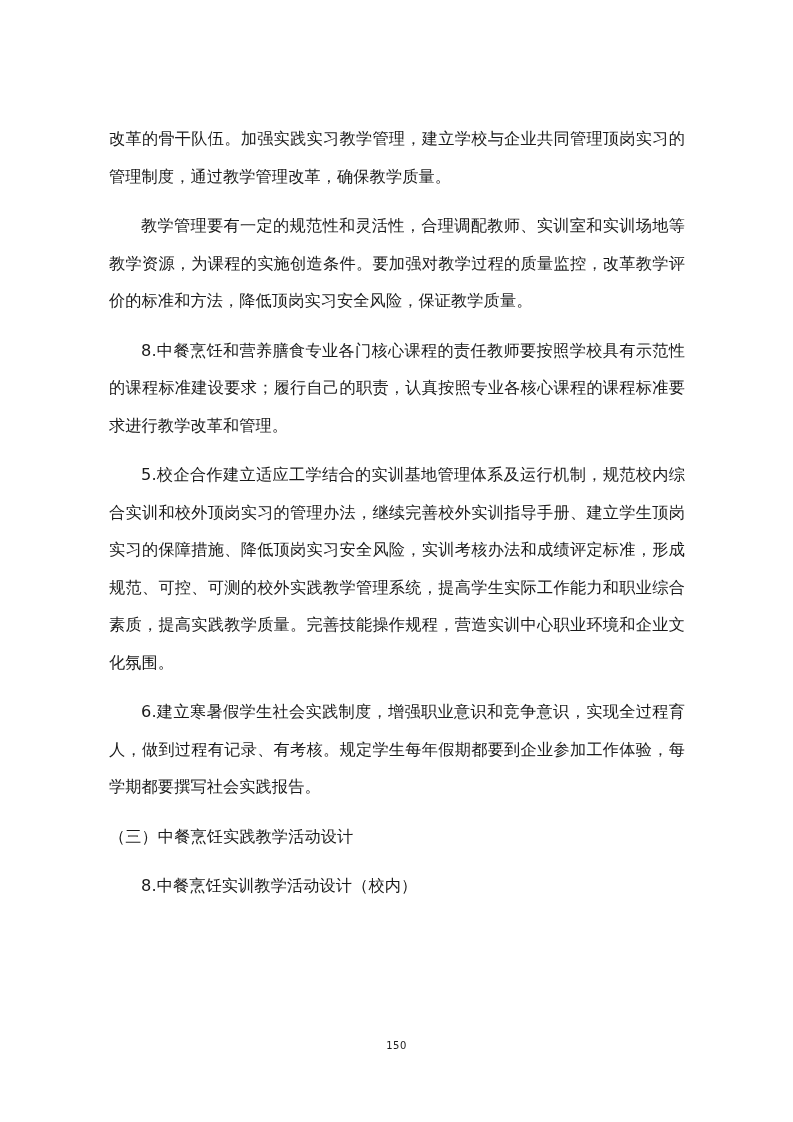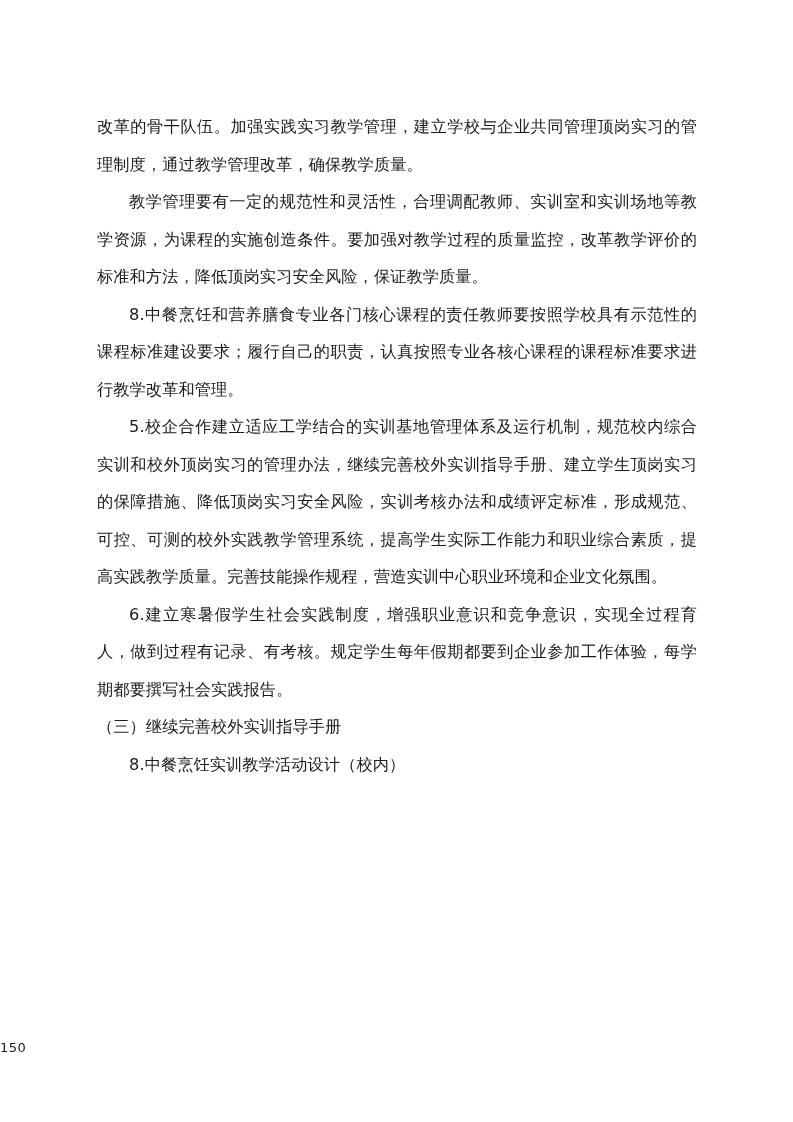--- a/index.html
+++ b/index.html
@@ -19,55 +19,55 @@
     overflow: hidden;
     box-sizing: border-box;
   }
   .content {
     position: absolute;
     left: 97px;
     top: 108px;
     width: 600px;
   }
   p {
-    margin: 0;
+    margin: 12px;
     font-family: "DejaVu Sans", sans-serif;
     font-size: 16.2px;
     line-height: 37.5px;
     color: #1a1a1a;
     text-align: justify;
     text-justify: inter-ideograph;
     letter-spacing: 0.1px;
     word-break: break-all;
   }
   p.indent {
     text-indent: 32px;
   }
   p.noindent {
     text-indent: 0;
   }
   .page-number {
     position: absolute;
     left: 0;
     right: 0;
     top: 1040px;
-    text-align: left;
+    text-align: center;
     font-family: "DejaVu Sans", sans-serif;
-    font-size: 13px;
+    font-size: 10px;
     color: #1a1a1a;
     letter-spacing: 0.5px;
   }
 </style>
 </head>
 <body>
 
 <div class="page">
   <div class="content">
     <p class="noindent">改革的骨干队伍。加强实践实习教学管理，建立学校与企业共同管理顶岗实习的管理制度，通过教学管理改革，确保教学质量。</p>
     <p class="indent">教学管理要有一定的规范性和灵活性，合理调配教师、实训室和实训场地等教学资源，为课程的实施创造条件。要加强对教学过程的质量监控，改革教学评价的标准和方法，降低顶岗实习安全风险，保证教学质量。</p>
     <p class="indent">8.中餐烹饪和营养膳食专业各门核心课程的责任教师要按照学校具有示范性的课程标准建设要求；履行自己的职责，认真按照专业各核心课程的课程标准要求进行教学改革和管理。</p>
     <p class="indent">5.校企合作建立适应工学结合的实训基地管理体系及运行机制，规范校内综合实训和校外顶岗实习的管理办法，继续完善校外实训指导手册、建立学生顶岗实习的保障措施、降低顶岗实习安全风险，实训考核办法和成绩评定标准，形成规范、可控、可测的校外实践教学管理系统，提高学生实际工作能力和职业综合素质，提高实践教学质量。完善技能操作规程，营造实训中心职业环境和企业文化氛围。</p>
     <p class="indent">6.建立寒暑假学生社会实践制度，增强职业意识和竞争意识，实现全过程育人，做到过程有记录、有考核。规定学生每年假期都要到企业参加工作体验，每学期都要撰写社会实践报告。</p>
-    <p class="noindent">（三）继续完善校外实训指导手册</p>
+    <p class="noindent">（三）中餐烹饪实践教学活动设计</p>
     <p class="indent">8.中餐烹饪实训教学活动设计（校内）</p>
   </div>
   <div class="page-number">150</div>
 </div>
 
 </body></html>

